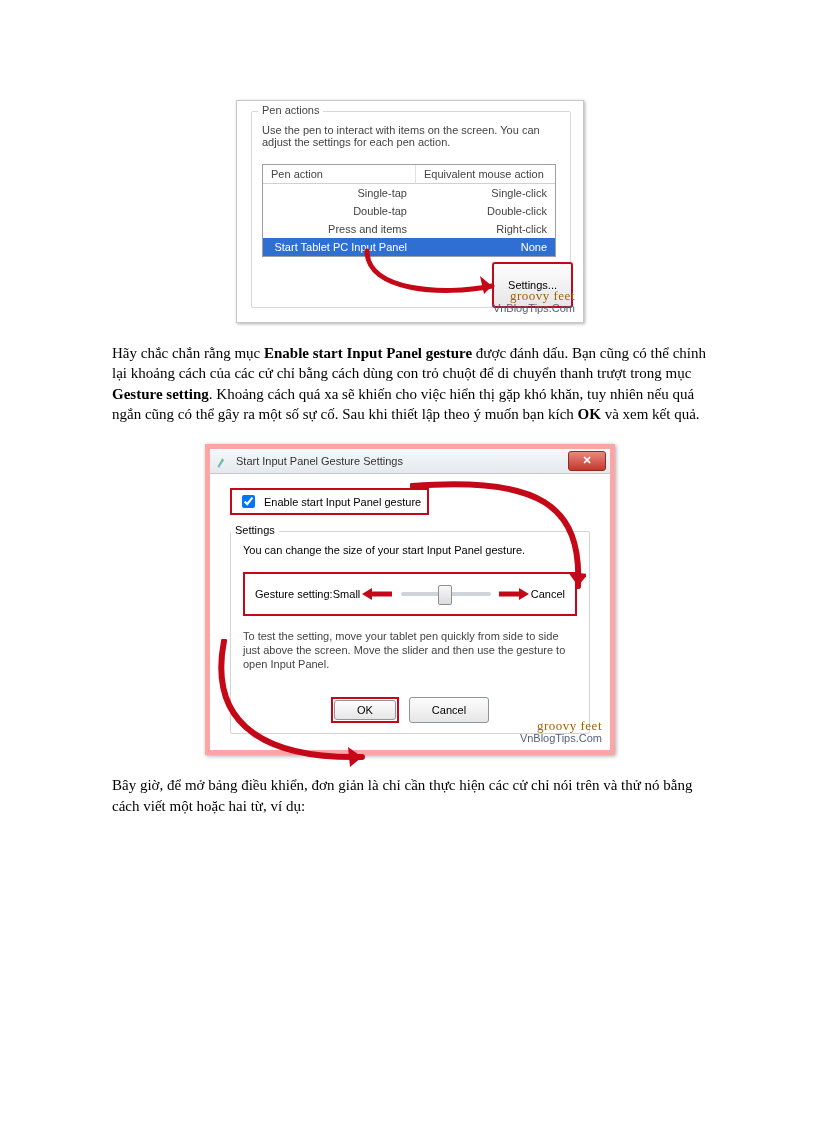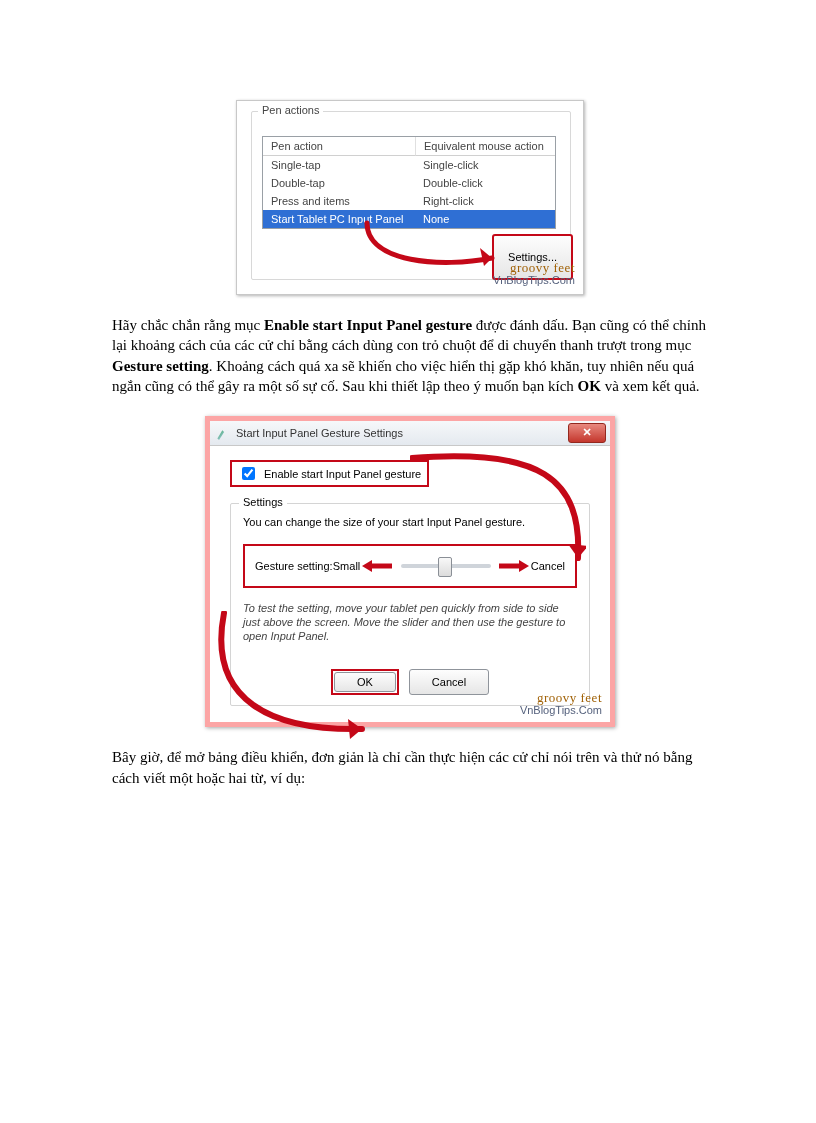--- a/index.html
+++ b/index.html
@@ -59,21 +59,21 @@
     border: 1px solid #9aa0a6;
   }
   .fig1 thead th {
     text-align: left;
     font-weight: normal;
     padding: 3px 8px;
     border-bottom: 1px solid #d0d0d0;
     background: #fff;
   }
   .fig1 thead th + th { border-left: 1px solid #e0e0e0; }
-  .fig1 tbody td { padding: 3px 8px; }
+  .fig1 tbody td { padding: 3px 8px; text-align: right; }
   .fig1 tbody tr.sel-row td {
     background: #2f6fd4;
     color: #fff;
   }
   .fig1 .btn-settings {
     position: absolute;
     right: 10px;
     bottom: 8px;
     border: 2px solid #c40818;
     background: linear-gradient(#fdfdfd,#e6e6e6);
@@ -160,21 +160,21 @@
     width: 13px; height: 13px;
   }
   .groupbox2 {
     border: 1px solid #d4d4d4;
     border-radius: 2px;
     margin-top: 16px;
     padding: 8px 12px 10px 12px;
     position: relative;
   }
   .groupbox2 .ghead {
-    position: absolute; top: -8px; left: 8px;
+    position: absolute; top: -8px; left: 0;
     background: #fff; padding: 0 4px;
   }
   .slider-row {
     border: 2px solid #c40818;
     margin-top: 16px;
     padding: 12px 10px;
     display: flex;
     align-items: center;
     justify-content: space-between;
     position: relative;
@@ -188,21 +188,21 @@
     position: relative;
     margin: 0 6px;
   }
   .slider-thumb {
     position: absolute; top: -7px; left: 42%;
     width: 12px; height: 18px;
     background: linear-gradient(#f8f8f8,#dcdcdc);
     border: 1px solid #8a8f96;
     border-radius: 2px;
   }
-  .help-text { margin-top: 14px; color: #444; line-height: 1.25; font-style: italic; }
+  .help-text { margin-top: 14px; color: #444; line-height: 1.25; }
   .btn-row {
     margin-top: 26px;
     display: flex;
     justify-content: center;
     gap: 10px;
   }
   .btn {
     font-family: "Segoe UI","Tahoma",sans-serif;
     font-size: 11px;
     padding: 3px 22px;
@@ -216,20 +216,21 @@
 </style>
 </head>
 <body>
 
 <div class="page">
 
   <div class="fig fig1">
     <div class="fig1-inner">
       <div class="groupbox1">
         <legend>Pen actions</legend>
+        <div style="margin-top:4px;">Use the pen to interact with items on the screen.  You can adjust the settings for each pen action.</div>
 
         <table>
           <thead>
             <tr>
               <th>Pen action</th>
               <th>Equivalent mouse action</th>
             </tr>
           </thead>
           <tbody>
             <tr>

